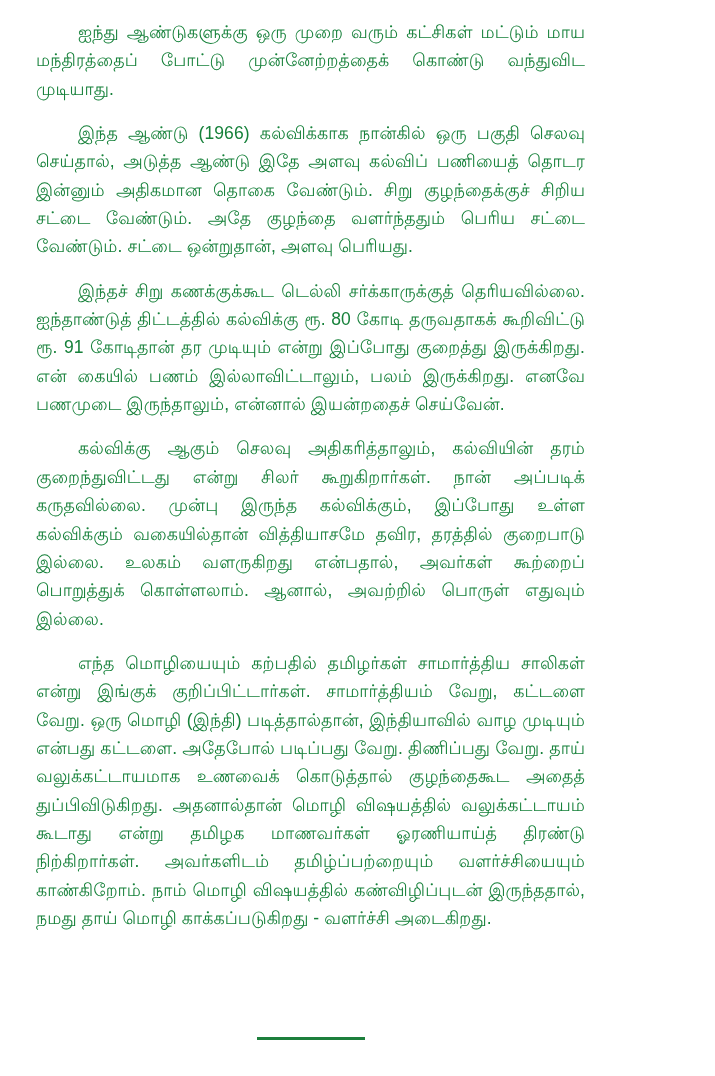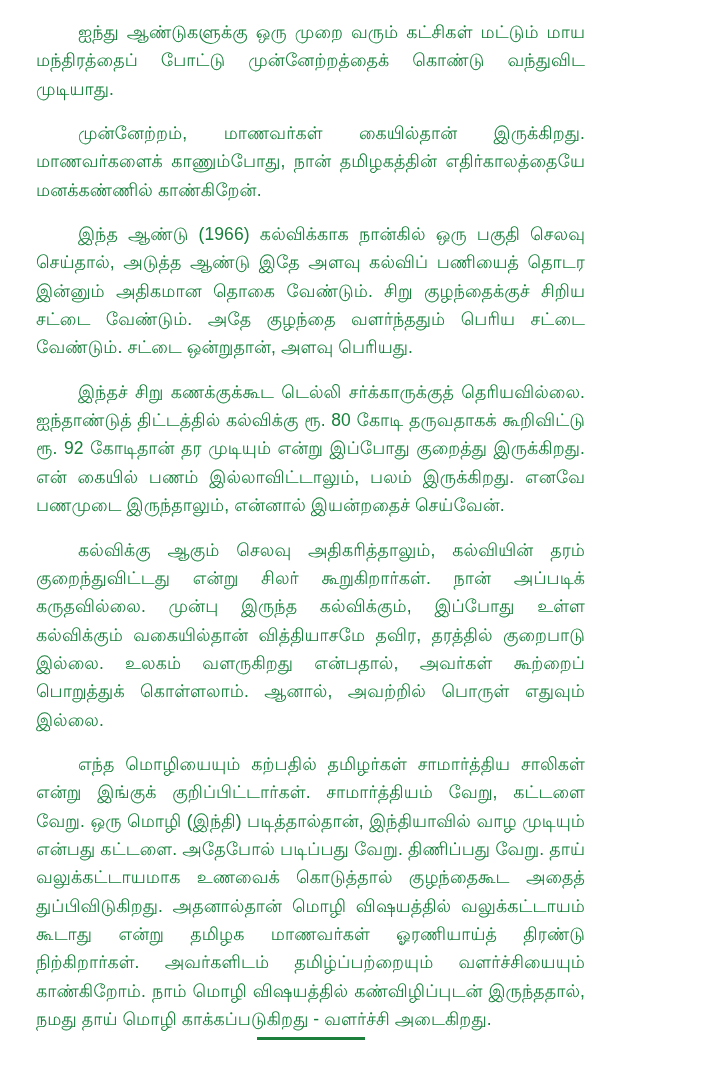--- a/index.html
+++ b/index.html
@@ -55,22 +55,21 @@
     height: 0;
     border-top: 3px solid #1d7f3c;
   }
 </style>
 </head>
 <body>
 
 <div class="page">
   <div class="doc-body">
     <p class="para">ஐந்து ஆண்டுகளுக்கு ஒரு முறை வரும் கட்சிகள் மட்டும் மாய மந்திரத்தைப் போட்டு முன்னேற்றத்தைக் கொண்டு வந்துவிட முடியாது.</p>
-    <p class="para">முன்னேற்றம், மாணவர்கள் கையில்தான் இருக்கிறது. மாணவர்களைக் காணும்போது, நான் தமிழகத்தின் எதிர்காலத்தையே மனக்கண்ணில் காண்கிறேன்.</p>
     <p class="para">இந்த ஆண்டு (1966) கல்விக்காக நான்கில் ஒரு பகுதி செலவு செய்தால், அடுத்த ஆண்டு இதே அளவு கல்விப் பணியைத் தொடர இன்னும் அதிகமான தொகை வேண்டும். சிறு குழந்தைக்குச் சிறிய சட்டை வேண்டும். அதே குழந்தை வளர்ந்ததும் பெரிய சட்டை வேண்டும். சட்டை ஒன்றுதான், அளவு பெரியது.</p>
-    <p class="para">இந்தச் சிறு கணக்குக்கூட டெல்லி சர்க்காருக்குத் தெரியவில்லை. ஐந்தாண்டுத் திட்டத்தில் கல்விக்கு ரூ. 80 கோடி தருவதாகக் கூறிவிட்டு ரூ. 92 கோடிதான் தர முடியும் என்று இப்போது குறைத்து இருக்கிறது. என் கையில் பணம் இல்லாவிட்டாலும், பலம் இருக்கிறது. எனவே பணமுடை இருந்தாலும், என்னால் இயன்றதைச் செய்வேன்.</p>
+    <p class="para">இந்தச் சிறு கணக்குக்கூட டெல்லி சர்க்காருக்குத் தெரியவில்லை. ஐந்தாண்டுத் திட்டத்தில் கல்விக்கு ரூ. 80 கோடி தருவதாகக் கூறிவிட்டு ரூ. 91 கோடிதான் தர முடியும் என்று இப்போது குறைத்து இருக்கிறது. என் கையில் பணம் இல்லாவிட்டாலும், பலம் இருக்கிறது. எனவே பணமுடை இருந்தாலும், என்னால் இயன்றதைச் செய்வேன்.</p>
     <p class="para">கல்விக்கு ஆகும் செலவு அதிகரித்தாலும், கல்வியின் தரம் குறைந்துவிட்டது என்று சிலர் கூறுகிறார்கள். நான் அப்படிக் கருதவில்லை. முன்பு இருந்த கல்விக்கும், இப்போது உள்ள கல்விக்கும் வகையில்தான் வித்தியாசமே தவிர, தரத்தில் குறைபாடு இல்லை. உலகம் வளருகிறது என்பதால், அவர்கள் கூற்றைப் பொறுத்துக் கொள்ளலாம். ஆனால், அவற்றில் பொருள் எதுவும் இல்லை.</p>
     <p class="para">எந்த மொழியையும் கற்பதில் தமிழர்கள் சாமார்த்திய சாலிகள் என்று இங்குக் குறிப்பிட்டார்கள். சாமார்த்தியம் வேறு, கட்டளை வேறு. ஒரு மொழி (இந்தி) படித்தால்தான், இந்தியாவில் வாழ முடியும் என்பது கட்டளை. அதேபோல் படிப்பது வேறு. திணிப்பது வேறு. தாய் வலுக்கட்டாயமாக உணவைக் கொடுத்தால் குழந்தைகூட அதைத் துப்பிவிடுகிறது. அதனால்தான் மொழி விஷயத்தில் வலுக்கட்டாயம் கூடாது என்று தமிழக மாணவர்கள் ஓரணியாய்த் திரண்டு நிற்கிறார்கள். அவர்களிடம் தமிழ்ப்பற்றையும் வளர்ச்சியையும் காண்கிறோம். நாம் மொழி விஷயத்தில் கண்விழிப்புடன் இருந்ததால், நமது தாய் மொழி காக்கப்படுகிறது - வளர்ச்சி அடைகிறது.</p>
   </div>
   <div class="rule-wrap">
     <div class="rule"></div>
   </div>
 </div>
 
 </body></html>

